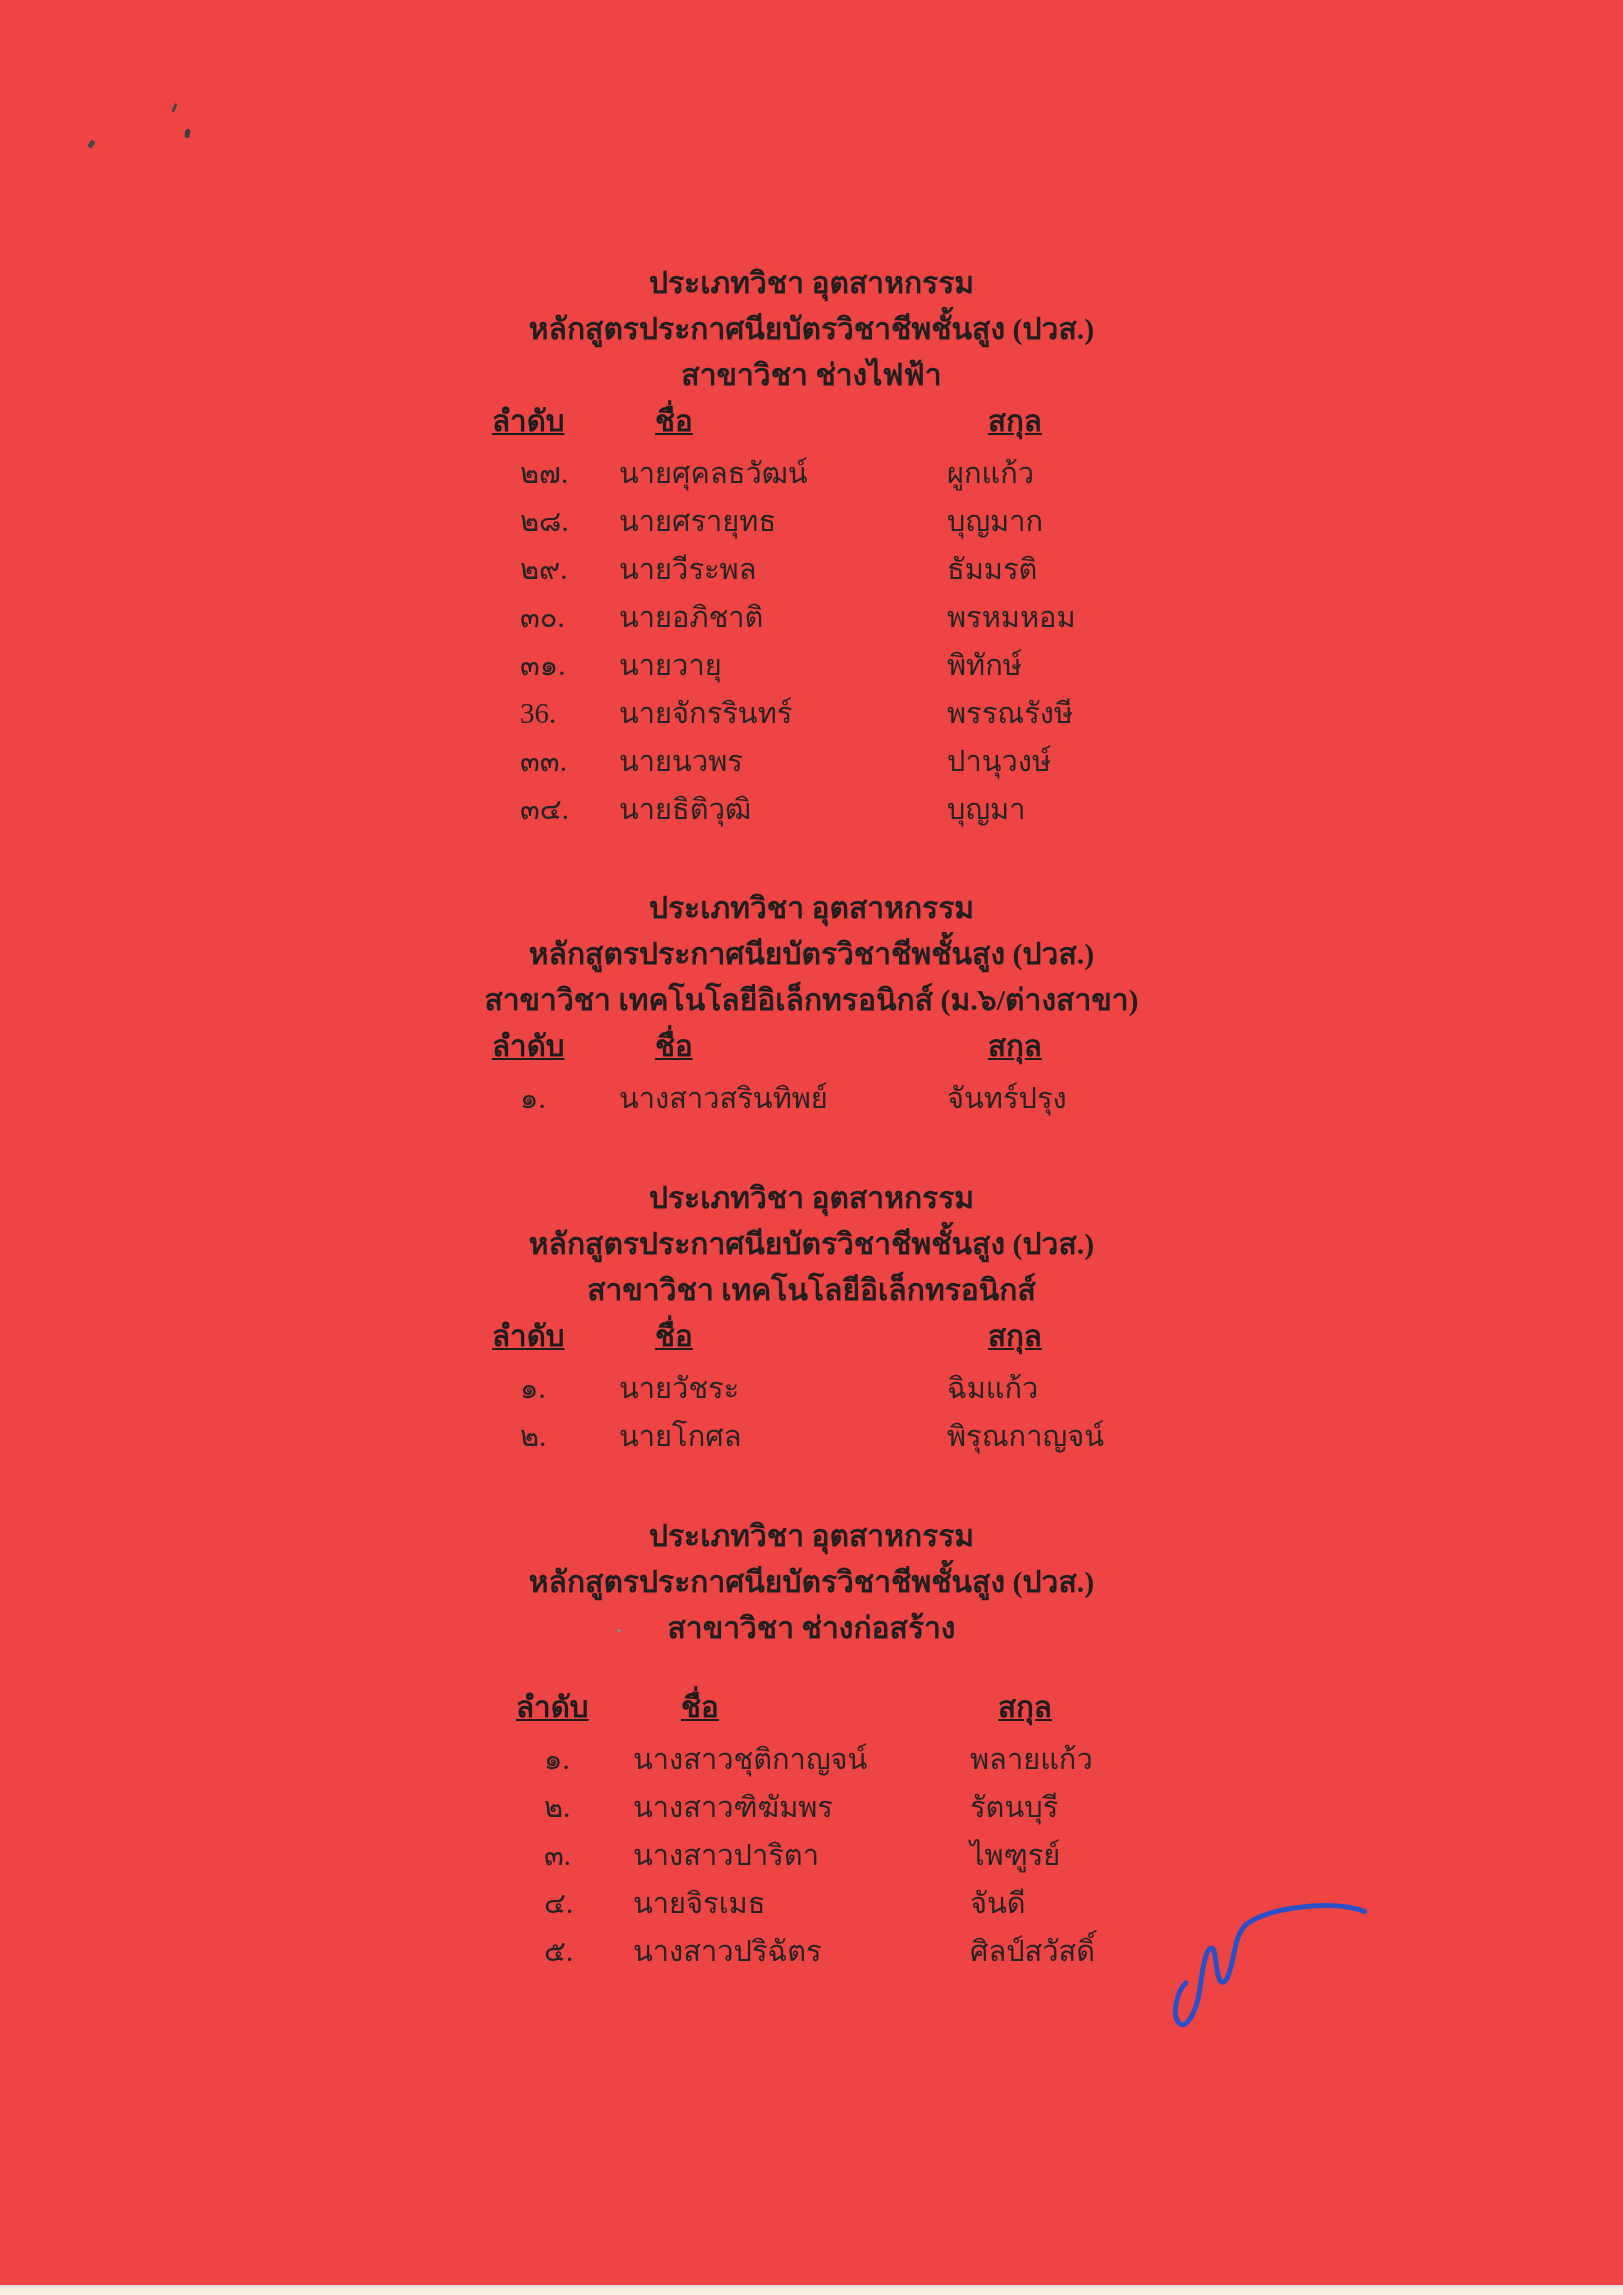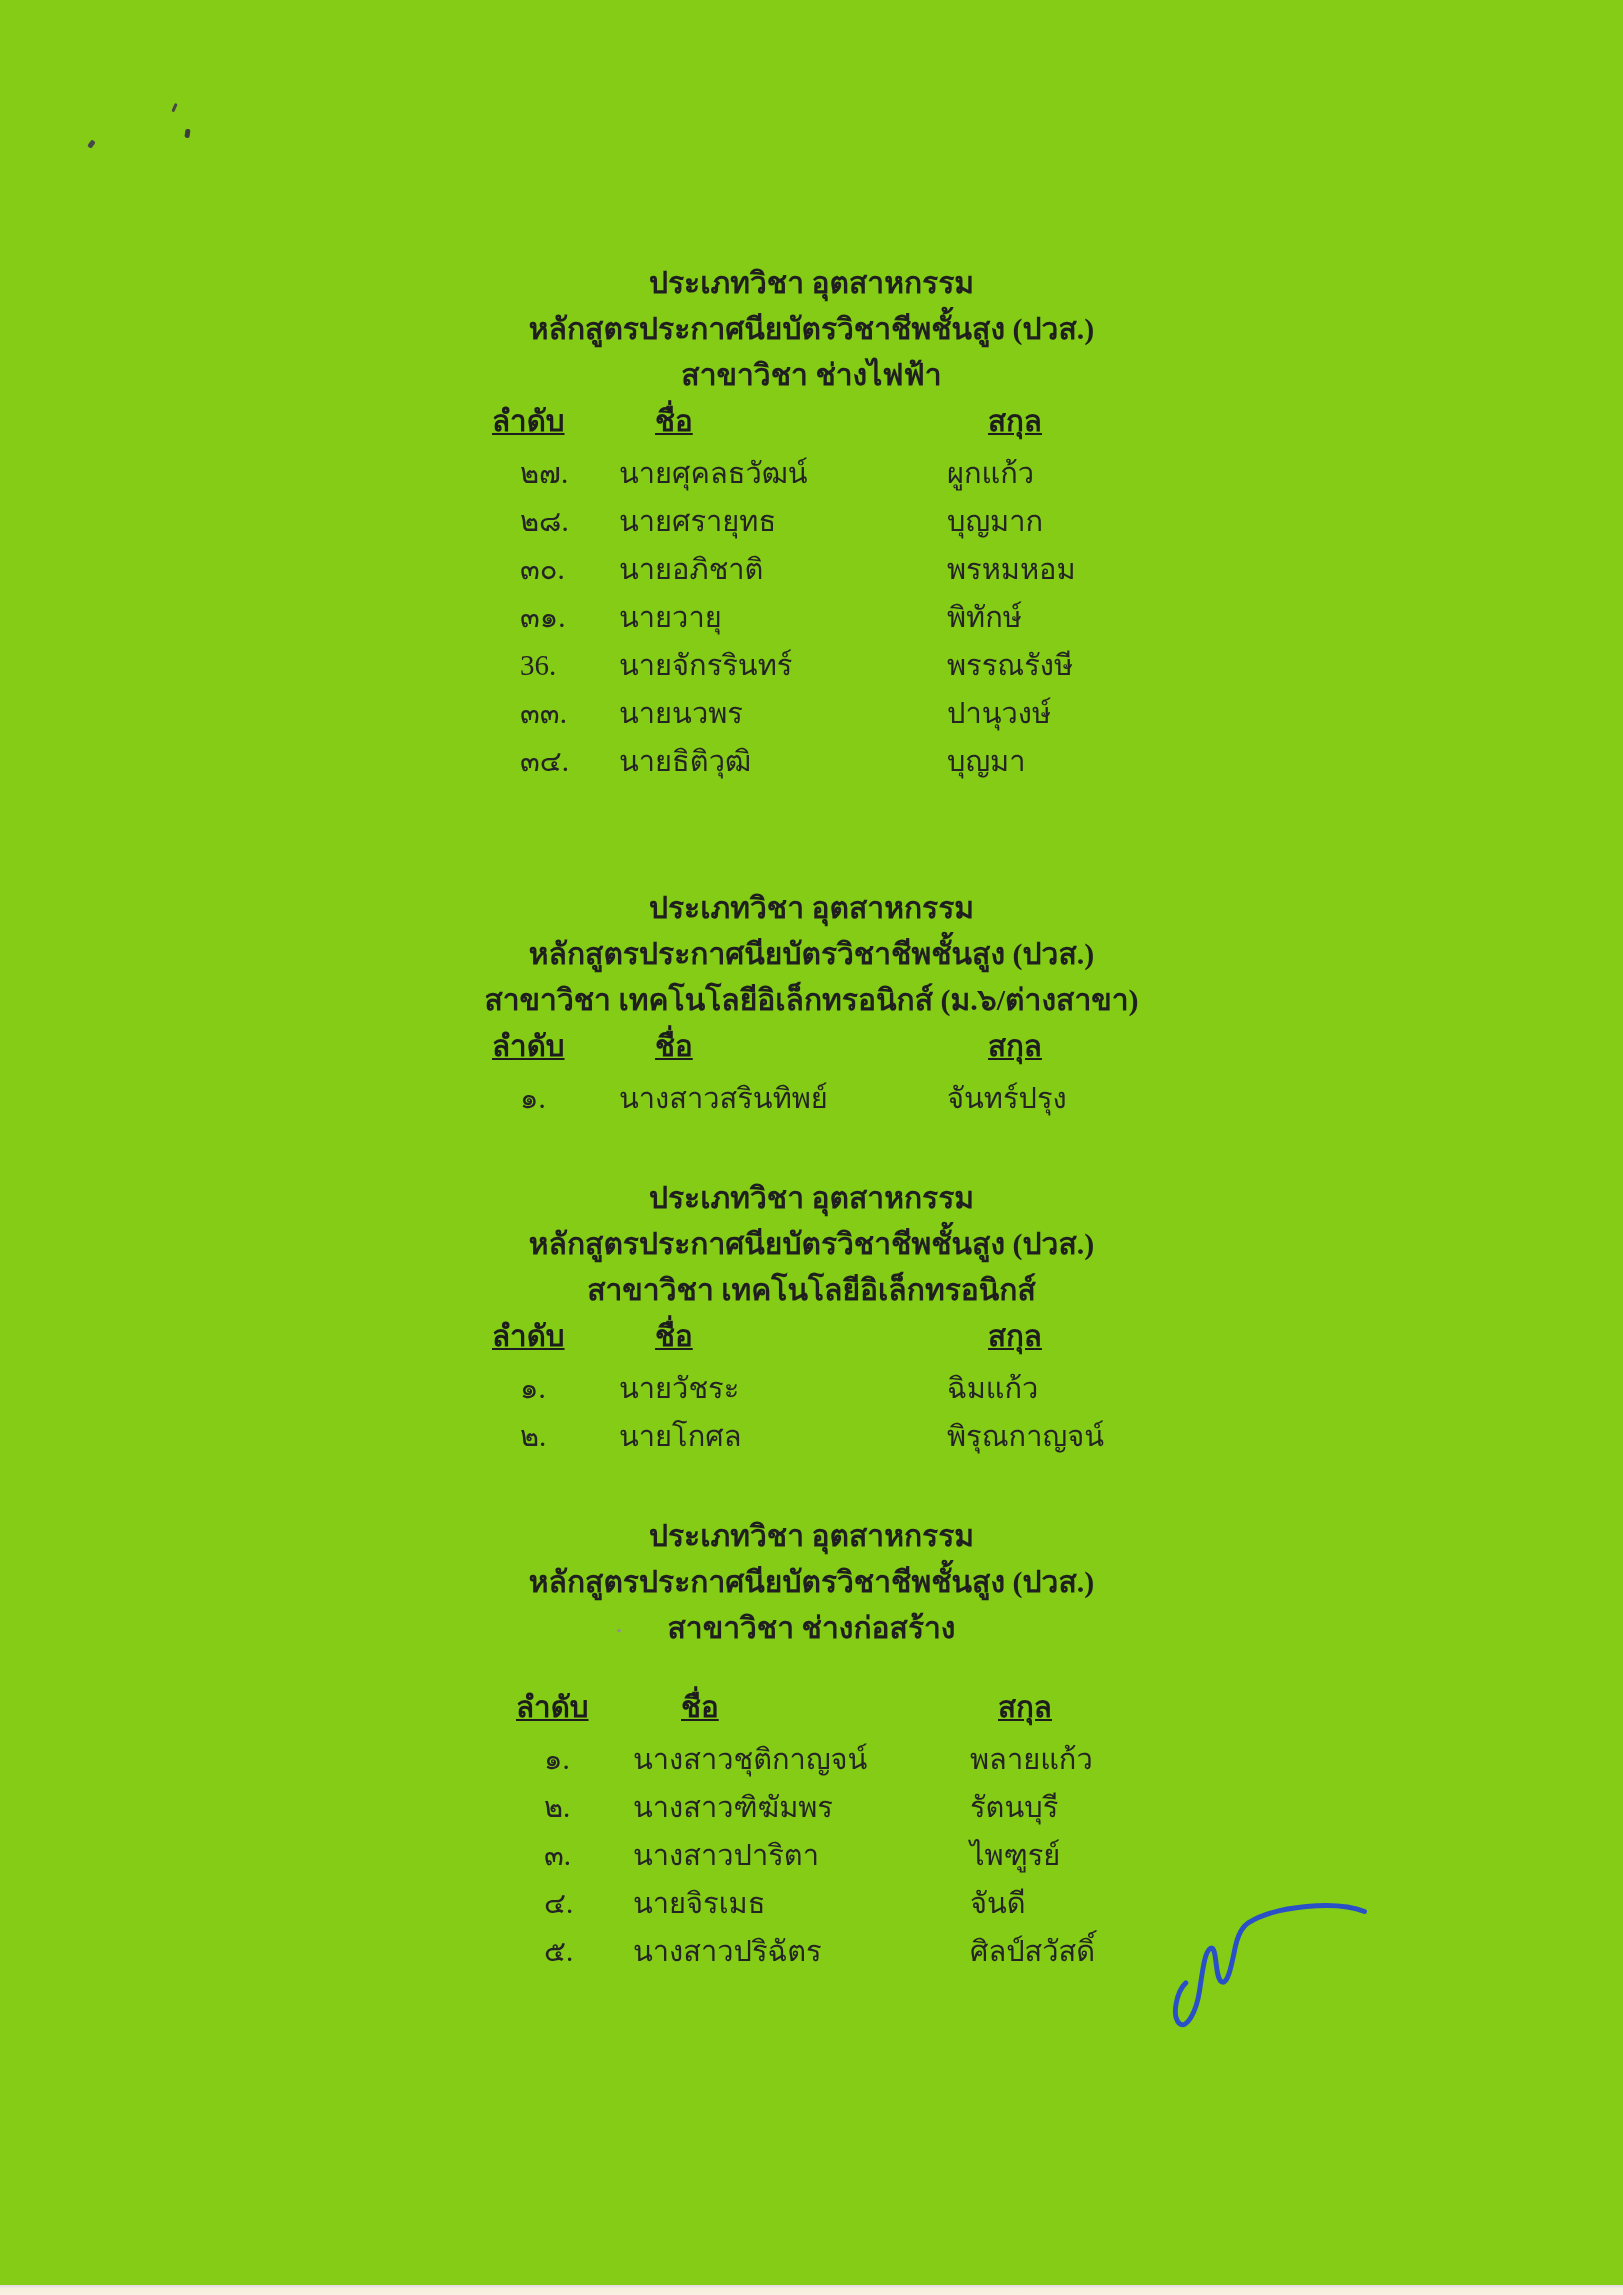--- a/index.html
+++ b/index.html
@@ -1,19 +1,19 @@
 <!DOCTYPE html>
 <html style="font-size:10.5px"><head>
 <meta charset="utf-8">
 <style>
   html,body{margin:0;padding:0;background:#ffffff;}
   .page{
     position:relative;
     width:1623px;height:2295px;
-    background:#84cc16;
+    background:#ef4444;
     overflow:hidden;
     font-family:"Liberation Serif", serif;
     color:#242424;
   }
   .doc-section{position:absolute;left:0;width:100%;}
   .title-line{
     height:46px;line-height:46px;
     text-align:center;
     font-size:30px;font-weight:600;
     color:#1f1f1f;
@@ -71,20 +71,25 @@
             <span class="cell cell-no">๒๗.</span>
             <span class="cell cell-name">นายศุคลธวัฒน์</span>
             <span class="cell cell-surname">ผูกแก้ว</span>
           </div>
           <div class="row">
             <span class="cell cell-no">๒๘.</span>
             <span class="cell cell-name">นายศรายุทธ</span>
             <span class="cell cell-surname">บุญมาก</span>
           </div>
           <div class="row">
+            <span class="cell cell-no">๒๙.</span>
+            <span class="cell cell-name">นายวีระพล</span>
+            <span class="cell cell-surname">ธัมมรติ</span>
+          </div>
+          <div class="row">
             <span class="cell cell-no">๓๐.</span>
             <span class="cell cell-name">นายอภิชาติ</span>
             <span class="cell cell-surname">พรหมหอม</span>
           </div>
           <div class="row">
             <span class="cell cell-no">๓๑.</span>
             <span class="cell cell-name">นายวายุ</span>
             <span class="cell cell-surname">พิทักษ์</span>
           </div>
           <div class="row">

